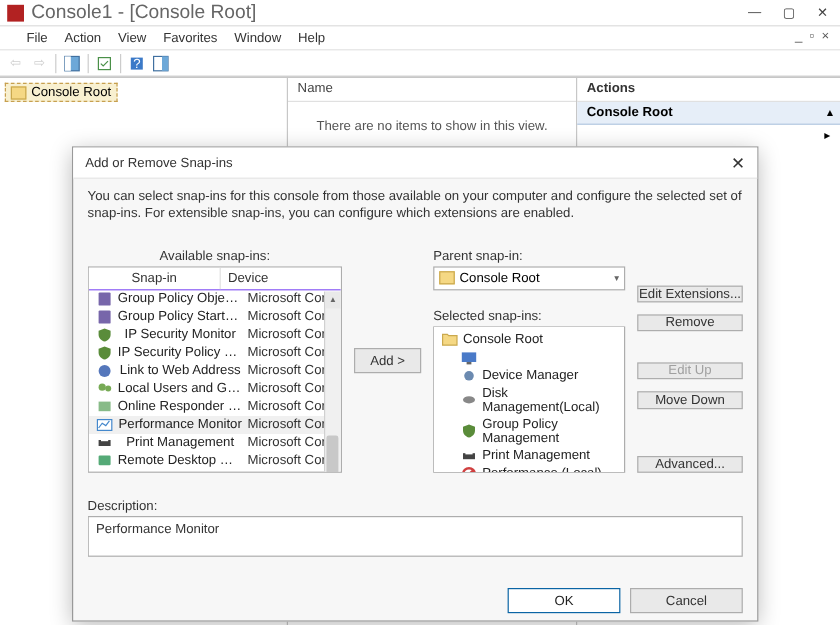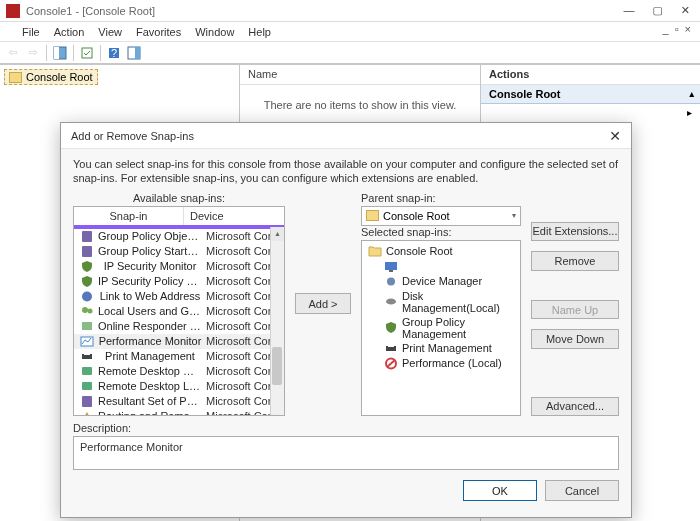--- a/index.html
+++ b/index.html
@@ -1,21 +1,21 @@
 <!DOCTYPE html>
 <html><head>
 <meta charset="utf-8">
 <style>
 * { box-sizing: border-box; margin: 0; padding: 0; font-family: "Segoe UI", Tahoma, sans-serif; font-size: 11px; }
 body { width: 700px; height: 521px; background: #fff; overflow: hidden; position: relative; }
 
 
 .titlebar { height: 22px; background: #fff; border-bottom: 1px solid #dcdcdc; display: flex; align-items: center; padding-left: 6px; }
 .titlebar .app-icon { width: 14px; height: 14px; background: #b22222; margin-right: 6px; }
-.titlebar .title { color: #666; font-size: 11px; flex: 1; }
+.titlebar .title { color: #666; font-size: 16px; flex: 1; }
 .titlebar .sys { display:flex; gap:18px; margin-right:10px; color:#444;}
 .titlebar .sys span{cursor:default;}
 
 .menubar { height: 20px; display: flex; align-items: center; gap: 14px; padding-left: 22px; color: #333; border-bottom:1px solid #e3e3e3; position:relative;}
 .menubar .mdi { position:absolute; right:6px; top:0; font-size:12px; color:#555;}
 .menubar .mdi span{padding:0 3px;}
 
 .toolbar { height: 22px; display: flex; align-items: center; gap: 2px; padding-left: 4px; border-bottom: 1px solid #c7c7c7; }
 .tool { width: 18px; height: 18px; display:flex; align-items:center; justify-content:center; color:#888;}
 .tool.disabled{opacity:.4;}
@@ -34,33 +34,33 @@
 .actions-pane{ width:220px; border-left:1px solid #c7c7c7; border-top:1px solid #c7c7c7;}
 .actions-header{height:20px;padding:3px 8px;font-weight:600;color:#333;border-bottom:1px solid #e0e0e0;}
 .actions-section{background:#e6eef8;border-bottom:1px solid #b3c7e0;padding:3px 8px;font-weight:600;position:relative;}
 .actions-section .arrow{position:absolute;right:6px;top:4px;font-size:9px;}
 .more-actions{text-align:right;padding:3px 8px;font-size:10px;}
 
 
 .dialog { position:absolute; top:122px; left:60px; width:572px; height:396px; background:#f7f7f7; border:1px solid #999; box-shadow:0 4px 18px rgba(0,0,0,.28); }
 .dlg-title{height:26px;display:flex;align-items:center;padding:0 10px;background:#fff;color:#333;border-bottom:1px solid #e4e4e4;}
 .dlg-title .close{margin-left:auto;font-size:14px;color:#333;}
-.dlg-body{padding:8px 12px 16px 12px; height:calc(100% - 26px); display:flex; flex-direction:column; gap:6px;}
+.dlg-body{padding:8px 12px 6px 12px; height:calc(100% - 26px); display:flex; flex-direction:column; gap:22px;}
 .intro{color:#333;line-height:1.3;}
 
 .columns{display:flex;gap:10px;flex:1;min-height:0;}
 .col-left{width:212px;display:flex;flex-direction:column;text-align:center;}
 .col-mid{display:flex;align-items:center;width:58px;}
 .col-right{flex:1;display:flex;flex-direction:column;}
 .col-btns{width:108px;display:flex;flex-direction:column;gap:10px;padding-top:30px;}
 
 .section-label{color:#333;margin-bottom:2px;}
 
 .listbox{border:1px solid #adadad;background:#fff;flex:1;overflow:hidden;position:relative;}
-.lb-head{display:flex;border-bottom:4px solid #8b5cf6;background:#fff;}
+.lb-head{display:flex;border-bottom:1px solid #8b5cf6;background:#fff;}
 .lb-head .th{padding:3px 6px;color:#333;}
 .lb-head .th:first-child{width:110px;border-right:1px solid #e0e0e0;}
 .lb-body{overflow-y:auto;height:calc(100% - 20px);}
 .row{display:flex;align-items:center;padding:1px 4px 1px 6px;gap:4px;color:#222;}
 .row.sel{background:#f0f0f0;}
 .row .ico{width:14px;height:13px;flex:none;display:flex;align-items:center;justify-content:center;}
 .row .c1{width:104px;overflow:hidden;white-space:nowrap;text-overflow:ellipsis;}
 .row .c2{flex:1;overflow:hidden;white-space:nowrap;text-overflow:ellipsis;color:#333;}
 .scroll-hint{position:absolute;right:0;top:20px;bottom:0;width:14px;background:#f0f0f0;border-left:1px solid #d0d0d0;}
 .scroll-arrow{height:14px;display:flex;align-items:center;justify-content:center;font-size:8px;color:#666;background:#e9e9e9;}
@@ -74,21 +74,21 @@
 .tnode.ind1{padding-left:16px;}
 .tnode .ico{width:14px;height:13px;display:flex;align-items:center;justify-content:center;}
 
 .btn{height:21px;border:1px solid #adadad;background:#e9e9e9;color:#333;display:flex;align-items:center;justify-content:center;cursor:default;}
 .btn.disabled{color:#a0a0a0;}
 .btn.primary{border:1px solid #0a64a4;background:#fff;color:#222;}
 
 .desc-box{border:1px solid #adadad;background:#fff;height:34px;padding:4px 6px;color:#333;}
 
 .dlg-buttons{display:flex;justify-content:flex-end;gap:8px;padding-top:4px;}
-.dlg-buttons .btn{width:74px;}
+.dlg-buttons .btn{width:94px;}
 
 
 .svg-folder{fill:#f5d884;stroke:#caa94e;}
 .svg-gear{fill:#6b8ab0;}
 .svg-monitor{fill:#4a7ac8;}
 .svg-shield{fill:#5a8c3a;}
 .svg-link{fill:#5577bb;}
 .svg-users{fill:#77aa55;}
 .svg-cert{fill:#88bb88;}
 .svg-print{fill:#444;}
@@ -323,21 +323,21 @@
         <div class="btn" style="width:56px;">Add &gt;</div>
       </div>
 
       <div class="col-right">
         <div class="section-label">Parent snap-in:</div>
         <div class="combo">
           <span class="folder-icon"></span>
           <span>Console Root</span>
           <span class="drop">▾</span>
         </div>
-        <div class="section-label" style="margin-top:0;">Selected snap-ins:</div>
+        <div class="section-label" style="margin-top:16px;">Selected snap-ins:</div>
         <div class="tree-box" id="sel-body">
             <div class="tnode">
               <span class="ico">
                 <svg width="14" height="12" viewBox="0 0 14 12">
                   <path class="svg-folder" d="M1 2h4l1 1h7v8H1z"></path>
                 </svg>
               </span>
               <span>Console Root</span>
             </div>
             <div class="tnode ind1">
@@ -390,21 +390,21 @@
               </span>
               <span>Performance (Local)</span>
             </div>
           </div>
       </div>
 
       <div class="col-btns">
         <div class="btn">Edit Extensions...</div>
         <div class="btn">Remove</div>
         <div style="height:10px;"></div>
-        <div class="btn disabled">Name Up</div>
+        <div class="btn disabled">Edit Up</div>
         <div class="btn">Move Down</div>
         <div style="height:30px;"></div>
         <div class="btn">Advanced...</div>
       </div>
     </div>
 
     <div>
       <div class="section-label">Description:</div>
       <div class="desc-box">Performance Monitor</div>
     </div>

